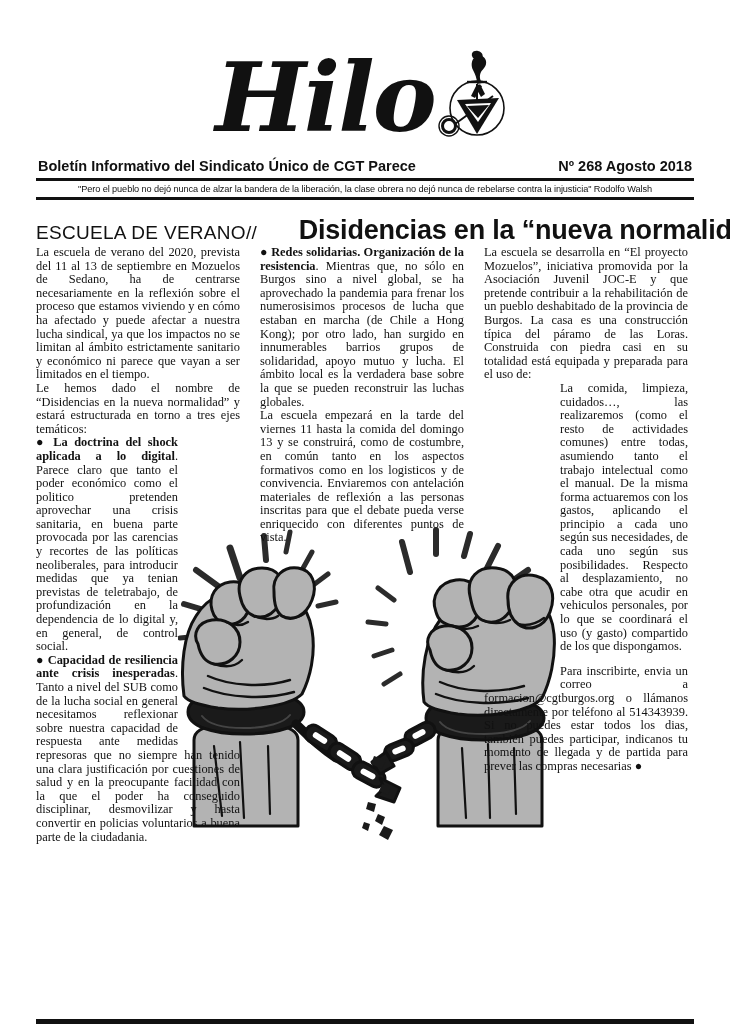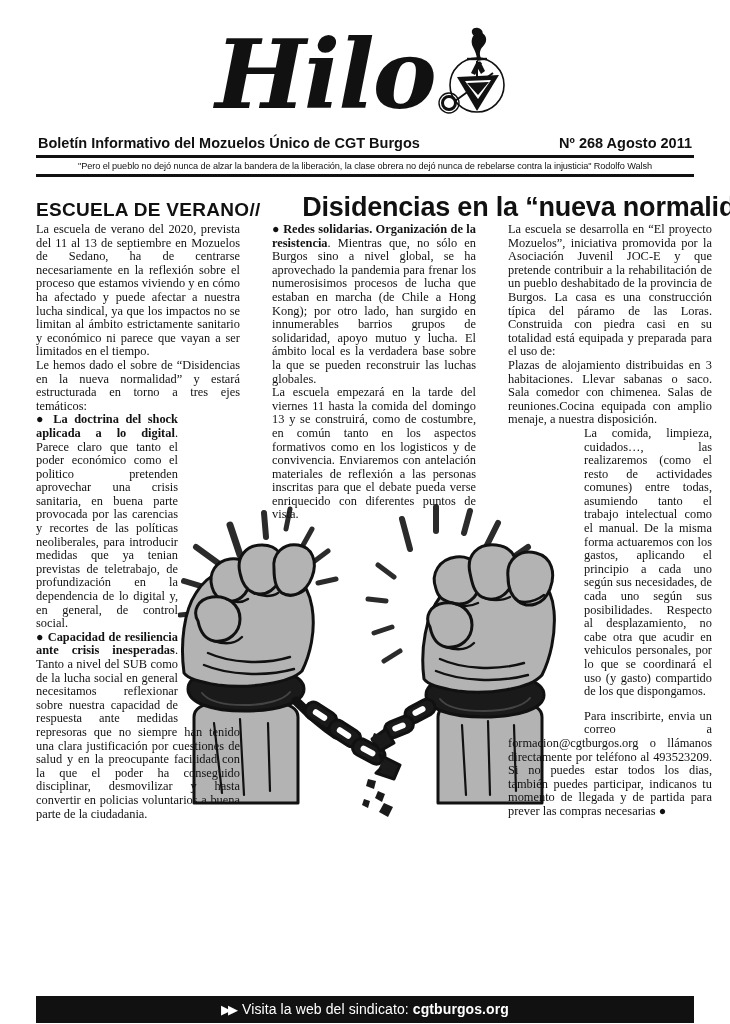--- a/index.html
+++ b/index.html
@@ -10,21 +10,21 @@
     color:#111;
     overflow:hidden;
     position:relative;
   }
   .page{position:relative;width:730px;height:1024px;box-sizing:border-box;padding:0 36px;}
 
   
   .masthead{
     position:relative;height:120px;
     display:flex;align-items:center;justify-content:center;
-    margin-top:15px;
+    margin-top:38px;
   }
   .mast-word{
     font-family:"DejaVu Serif","Liberation Serif",serif;
     font-weight:700;font-style:italic;
     font-size:96px;line-height:.95;
     letter-spacing:-2px;color:#111;
     white-space:nowrap;
   }
   .mast-logo{
     width:76px;height:92px;margin:0 2px 8px 2px;flex:0 0 auto;
@@ -47,38 +47,38 @@
     font-size:9.2px;font-weight:400;color:#111;
     padding:3px 0 3px 0;letter-spacing:-.1px;white-space:nowrap;
   }
 
   
   .headline{
     text-align:center;margin-top:15px;
     font-family:"Liberation Sans",sans-serif;
     white-space:nowrap;
   }
-  .kicker{font-size:19px;font-weight:700;letter-spacing:.3px;}
+  .kicker{font-size:19px;font-weight:400;letter-spacing:.3px;}
   .h-title{font-size:27px;font-weight:700;letter-spacing:-.2px;padding-left:36px;}
   .subhead{
     text-align:center;margin-top:6px;margin-bottom:10px;
     font-family:"Liberation Sans",sans-serif;
     font-style:italic;font-weight:700;font-size:13.5px;
   }
 
   
   .illo{
     position:absolute;
     left:178px;top:488px;width:380px;height:325px;
     z-index:0;pointer-events:none;
   }
   .illo svg{display:block;width:100%;height:100%;}
 
   
-  .cols{position:relative;z-index:1;display:flex;gap:32px;align-items:flex-start;}
+  .cols{position:relative;z-index:1;display:flex;gap:20px;align-items:flex-start;}
   .col{width:204px;flex:0 0 204px;}
   .col p{
     margin:0;
     font-size:12.4px;line-height:13.6px;
     text-align:justify;
     text-justify:inter-word;
     hyphens:manual;
   }
   .col p + p{margin-top:0;}
   b{font-weight:700;font-family:Liberation Serif, serif;}
@@ -132,22 +132,22 @@
 
         <path d="M36 10 C33 6 36 2 41 3 C46 4 47 9 44 12 Z" fill="#111"></path>
 
         <path d="M40 36 L34 48 L38 50 L45 38 Z" fill="#111"></path>
         <path d="M43 36 L48 46 L44 49 L39 40 Z" fill="#111"></path>
       </svg>
     </div>
   </div>
 
   <div class="nameplate">
-    <span>Boletín Informativo del Mozuelos Único de CGT Burgos</span>
-    <span class="issue">Nº 268 Agosto 2011</span>
+    <span>Boletín Informativo del Sindicato Único de CGT Parece</span>
+    <span class="issue">Nº 268 Agosto 2018</span>
   </div>
   <div class="rule-thick"></div>
   <div class="quote-bar">"Pero el pueblo no dejó nunca de alzar la bandera de la liberación, la clase obrera no dejó nunca de rebelarse contra la injusticia" Rodolfo Walsh</div>
 
   <div class="headline">
     <span class="kicker">ESCUELA DE VERANO// </span><span class="h-title">Disidencias en la “nueva normalidad”</span>
   </div>
 
   <div class="illo">
     <svg viewBox="0 0 380 325" aria-hidden="true">
@@ -273,37 +273,36 @@
           <path d="M186 296 l6 2 -2 7 -6 -3 z"></path>
         </g>
       </g>
     </svg>
   </div>
 
   <div class="cols">
 
     <div class="col">
       <p>La escuela de verano del 2020, prevista del 11 al 13 de septiembre en Mozuelos de Sedano, ha de centrarse necesariamente en la reflexión sobre el proceso que estamos viviendo y en cómo ha afectado y puede afectar a nuestra lucha sindical, ya que los impactos no se limitan al ámbito estrictamente sanitario y económico ni parece que vayan a ser limitados en el tiempo.</p>
-      <p>Le hemos dado el sobre de “Disidencias en la nueva normalidad” y estará estructurada en torno a tres ejes temáticos:</p>
+      <p>Le hemos dado el nombre de “Disidencias en la nueva normalidad” y estará estructurada en torno a tres ejes temáticos:</p>
       <div class="c1-shim"></div>
       <p><b>● La doctrina del shock aplicada a lo digital</b><span>. Parece claro que tanto el poder económico como el politico pretenden aprovechar una crisis sanitaria, en buena parte provocada por las carencias y recortes de las políticas neoliberales, para introducir medidas que ya tenian previstas de teletrabajo, de profundización en la dependencia de lo digital y, en general, de control social.</span></p>
       <p><b>● Capacidad de resiliencia ante crisis inesperadas</b><span>. Tanto a nivel del SUB como de la lucha social en general necesitamos reflexionar sobre nuestra capacidad de respuesta ante medidas represoras que no siempre han tenido una clara justificación por cuestiones de salud y en la preocupante facilidad con la que el poder ha conseguido disciplinar, desmovilizar y hasta convertir en policias voluntarios a buena parte de la ciudadania.</span></p>
     </div>
 
     <div class="col">
       <p><b>● Redes solidarias. Organización de la resistencia</b><span>. Mientras que, no sólo en Burgos sino a nivel global, se ha aprovechado la pandemia para frenar los numerosisimos procesos de lucha que estaban en marcha (de Chile a Hong Kong); por otro lado, han surgido en innumerables barrios grupos de solidaridad, apoyo mutuo y lucha. El ámbito local es la verdadera base sobre la que se pueden reconstruir las luchas globales.</span></p>
       <p>La escuela empezará en la tarde del viernes 11 hasta la comida del domingo 13 y se construirá, como de costumbre, en común tanto en los aspectos formativos como en los logisticos y de convivencia. Enviaremos con antelación materiales de reflexión a las personas inscritas para que el debate pueda verse enriquecido con diferentes puntos de vista.</p>
     </div>
 
     <div class="col">
       <p>La escuela se desarrolla en “El proyecto Mozuelos”, iniciativa promovida por la Asociación Juvenil JOC-E y que pretende contribuir a la rehabilitación de un pueblo deshabitado de la provincia de Burgos. La casa es una construcción típica del páramo de las Loras. Construida con piedra casi en su totalidad está equipada y preparada para el uso de:</p>
-      <p>Plazas de alojamiento distribuidas en 3 habitaciones. Llevar sabanas o saco. Sala comedor con chimenea. Salas de reuniones.Cocina equipada con amplio menaje, a nuestra disposición.</p>
       <div class="c3-shim"></div>
       <p>La comida, limpieza, cuidados…, las realizaremos (como el resto de actividades comunes) entre todas, asumiendo tanto el trabajo intelectual como el manual. De la misma forma actuaremos con los gastos, aplicando el principio a cada uno según sus necesidades, de cada uno según sus posibilidades. Respecto al desplazamiento, no cabe otra que acudir en vehiculos personales, por lo que se coordinará el uso (y gasto) compartido de los que dispongamos.</p>
-      <p class="gap-para">Para inscribirte, envia un correo a formacion@cgtburgos.org o llámanos directamente por teléfono al 493523209. Si no puedes estar todos los dias, también puedes participar, indicanos tu momento de llegada y de partida para prever las compras necesarias ●</p>
+      <p class="gap-para">Para inscribirte, envia un correo a formacion@cgtburgos.org o llámanos directamente por teléfono al 514343939. Si no puedes estar todos los dias, también puedes participar, indicanos tu momento de llegada y de partida para prever las compras necesarias ●</p>
     </div>
 
   </div>
 
   <div class="footer">
     <span class="arrows">▶▶</span><span class="lead">Visita la web del sindicato: </span><span class="site">cgtburgos.org</span>
   </div>
 
 </div>
 

